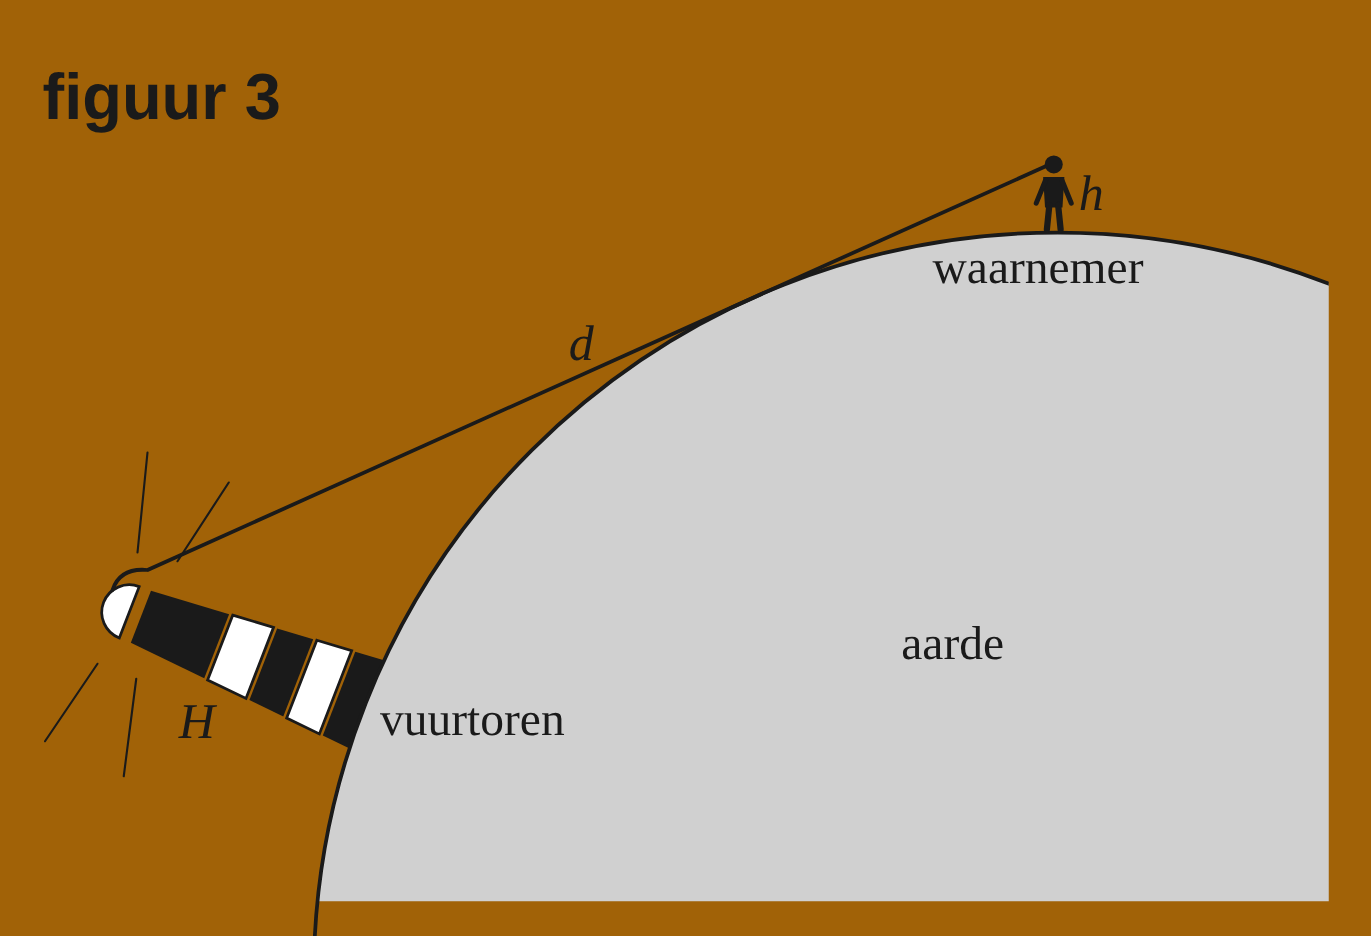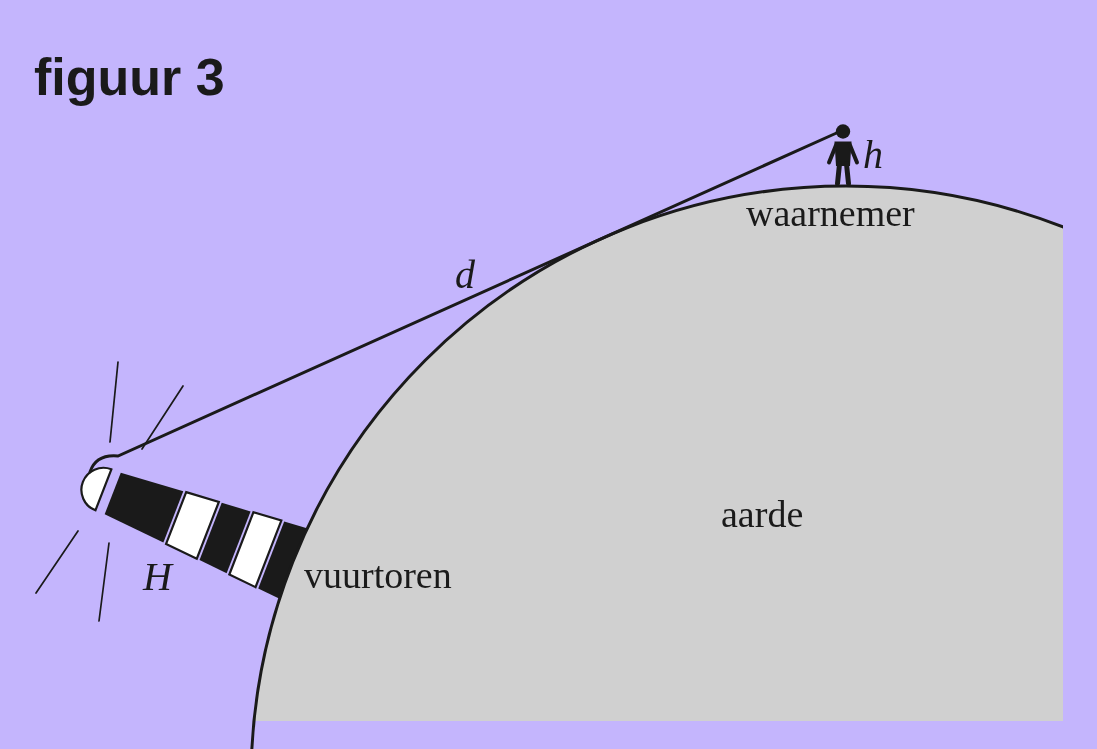--- a/index.html
+++ b/index.html
@@ -1,20 +1,20 @@
 <!DOCTYPE html>
 <html><head>
 <meta charset="utf-8">
 <style>
   html, body { margin: 0; padding: 0; background: #ffffff; }
   .canvas {
     position: relative;
     width: 1097px;
     height: 749px;
-    background: #c4b5fd;
+    background: #a16207;
     overflow: hidden;
     font-family: "Liberation Serif", serif;
   }
   svg { display: block; }
   .ink-line   { stroke: #1a1a1a; fill: none; }
   .ink-fill   { fill: #1a1a1a; }
   .white-fill { fill: #ffffff; }
   text { fill: #1a1a1a; }
   .t-title {
     font-family: "Liberation Sans", sans-serif;

